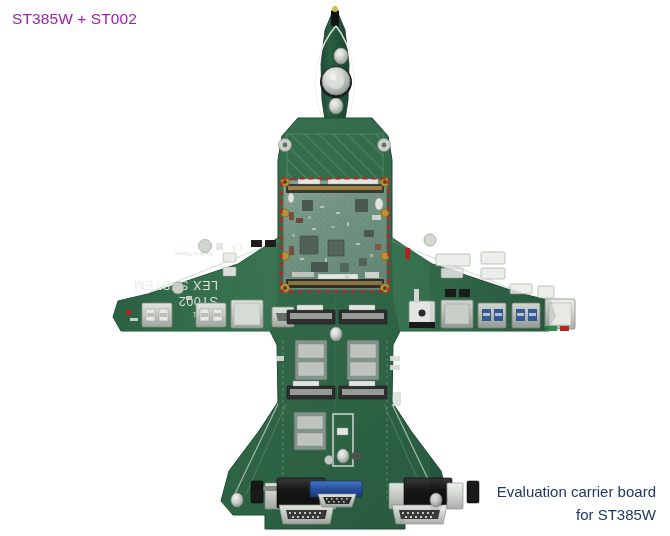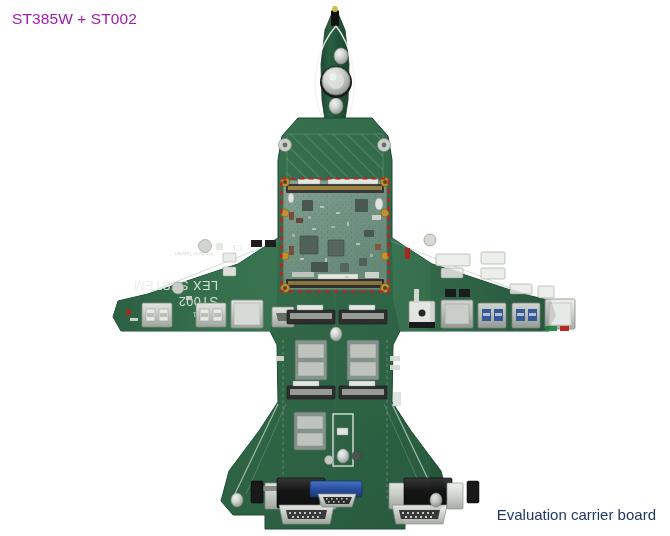--- a/index.html
+++ b/index.html
@@ -469,15 +469,16 @@
 
       <g clip-path="url(#clipBoard)">
         <rect x="0" y="0" width="670" height="536" fill="#0a1f14" opacity="0.06"></rect>
         <rect x="430" y="0" width="240" height="536" fill="#06150d" opacity="0.07"></rect>
       </g>
     </svg>
   </div>
 
   <div id="footer-caption">
     <div>Evaluation carrier board</div>
+    <div>for ST385W</div>
   </div>
 
 </div>
 
 </body></html>

